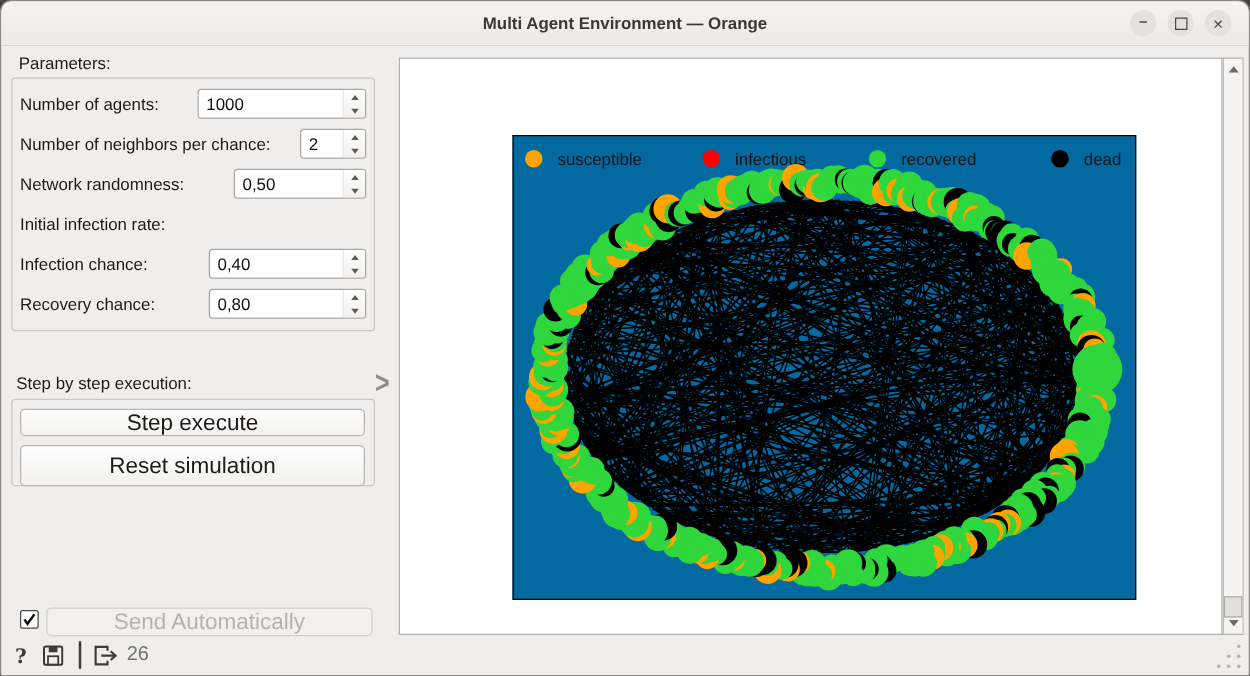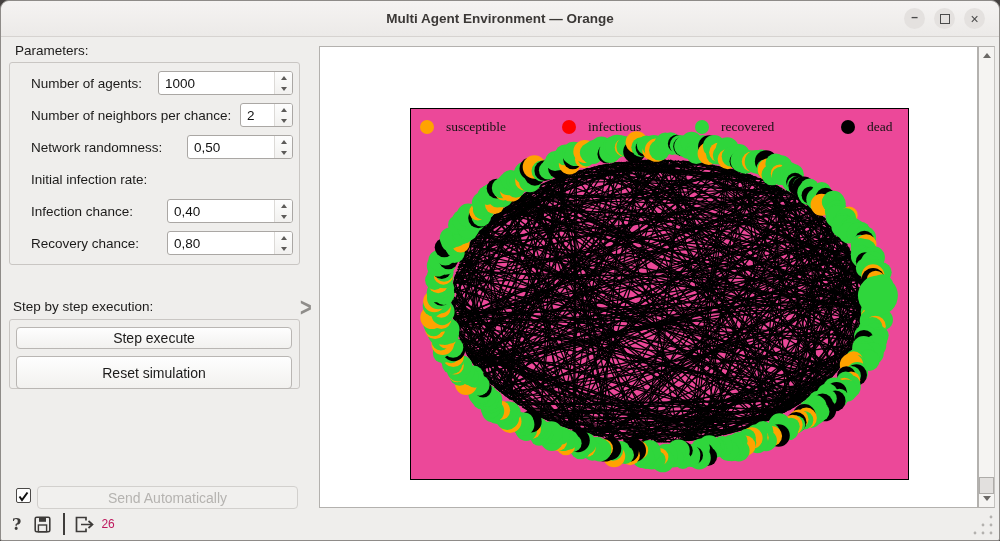--- a/index.html
+++ b/index.html
@@ -14,64 +14,64 @@
   .winbtns{position:absolute;right:14px;top:7px;display:flex;gap:9px;}
   .winbtn{width:21px;height:21px;border-radius:50%;background:#e4e1df;display:flex;align-items:center;
     justify-content:center;color:#4a4a4a;font-size:12px;cursor:default;}
   .winbtn .sq{width:8px;height:8px;border:1.4px solid #4a4a4a;display:block;}
   .winbtn.minimize span{margin-top:-4px;font-weight:bold;}
   
   .ctrl{position:absolute;left:0;top:35px;width:318px;bottom:0;}
   .heading{position:absolute;font-size:13.5px;color:#1c1b1a;}
   .groupbox{position:absolute;border:1px solid #c9c6c3;border-radius:3px;}
   .prows{position:absolute;left:8px;top:61px;width:290px;display:flex;flex-direction:column;gap:8px;padding-top:9px;}
-  .prow{display:flex;align-items:center;height:24px;padding-left:22px;}
+  .prow{display:flex;align-items:center;height:24px;padding-left:7px;}
   .plabel{font-size:13.5px;color:#1c1b1a;white-space:nowrap;}
   .spinbox{margin-left:auto;margin-right:6px;height:24px;border:1px solid #aaa7a4;border-radius:3px;
     background:#ffffff;display:flex;box-sizing:border-box;}
   .w0{width:135px}.w1{width:53px}.w2{width:106px}.w3{width:134px}.w4{width:126px}.w5{width:126px}
   .spinval{flex:1;border:none;outline:none;background:transparent;font-size:13.5px;color:#111;
     padding:0 0 0 6px;min-width:0;font-family:inherit;}
   .spinbtns{width:17px;border-left:1px solid #dcdad7;background:linear-gradient(#fdfdfd,#f2f1ef);
     display:flex;flex-direction:column;border-radius:0 2px 2px 0;}
   .spinbtn{flex:1;display:flex;align-items:center;justify-content:center;}
   .tri-up{width:0;height:0;border-left:3.5px solid transparent;border-right:3.5px solid transparent;
     border-bottom:4.5px solid #5c5a58;}
   .tri-down{width:0;height:0;border-left:3.5px solid transparent;border-right:3.5px solid transparent;
     border-top:4.5px solid #5c5a58;}
   .btn{position:absolute;box-sizing:border-box;background:linear-gradient(#fefefe,#f2f1ef);
-    border:1px solid #b9b6b3;border-radius:4px;font-size:14px;color:#1c1b1a;
+    border:1px solid #b9b6b3;border-radius:4px;font-size:18px;color:#1c1b1a;
     font-family:inherit;padding:0;}
   .btn.disabled{background:#f1f0ee;border-color:#d2d0cd;color:#b5b3b0;}
   .chk{position:absolute;left:15px;top:488px;width:15px;height:15px;background:#fff;
     border:1.4px solid #4b4947;border-radius:2px;box-sizing:border-box;}
   .chevron{position:absolute;left:299px;top:260px;font-size:20px;font-weight:bold;color:#8f8d8a;
     transform:scaleY(1.25);cursor:pointer;}
   
   .statusbar{position:absolute;left:0;bottom:0;height:32px;width:316px;display:flex;align-items:center;}
   .help-q{margin-left:11px;font-family:"DejaVu Serif",serif;font-size:16px;font-weight:bold;color:#3d3b39;}
   .sb-icon{margin-left:13px;display:block;}
   .sb-div{margin-left:12px;width:2px;height:22px;background:#3f3d3b;}
-  .sb-count{margin-left:6px;font-size:12px;color:#be185d;}
+  .sb-count{margin-left:6px;font-size:16px;color:#737373;}
   .grip{position:absolute;right:4px;bottom:3px;}
   
   .panel{position:absolute;left:318px;top:45px;width:659px;height:462px;background:#ffffff;
     border:1px solid #b3b1ae;box-sizing:border-box;}
   .scrollbar{position:absolute;left:977px;top:45px;width:17px;height:462px;background:#f5f4f2;
     border:1px solid #b3b1ae;border-right-color:#c5c3c0;box-sizing:border-box;}
   .sb-btn{position:absolute;left:0;width:15px;height:15px;display:flex;align-items:center;justify-content:center;}
   .sb-up{top:1px;} .sb-down{bottom:1px;}
   .sb-tri-up{width:0;height:0;border-left:4px solid transparent;border-right:4px solid transparent;
     border-bottom:5px solid #6b6966;}
   .sb-tri-down{width:0;height:0;border-left:4px solid transparent;border-right:4px solid transparent;
     border-top:5px solid #6b6966;}
   .sb-thumb{position:absolute;left:0;width:15px;top:430px;height:17px;background:#e2e0de;
     border:1px solid #aeaca9;box-sizing:border-box;}
   .frame{position:absolute;left:90px;top:61px;width:497px;height:370px;border:1.5px solid #000;
-    box-sizing:content-box;background:#ec4899;font-family:Liberation Serif, serif;}
+    box-sizing:content-box;background:#0369a1;}
   .legend{position:absolute;left:0;top:0;width:100%;height:40px;}
   .legend-item{position:absolute;top:7px;height:22px;display:flex;align-items:center;gap:12px;}
   .legend-dot{width:14px;height:14px;border-radius:50%;flex:0 0 auto;}
   .legend-label{font-size:13.5px;color:#141414;white-space:nowrap;}
   .li0{left:9px}.li1{left:151px}.li2{left:284px}.li3{left:430px}
   #net-svg{position:absolute;left:0;top:0;}
 </style>
 </head>
 <body>
 

